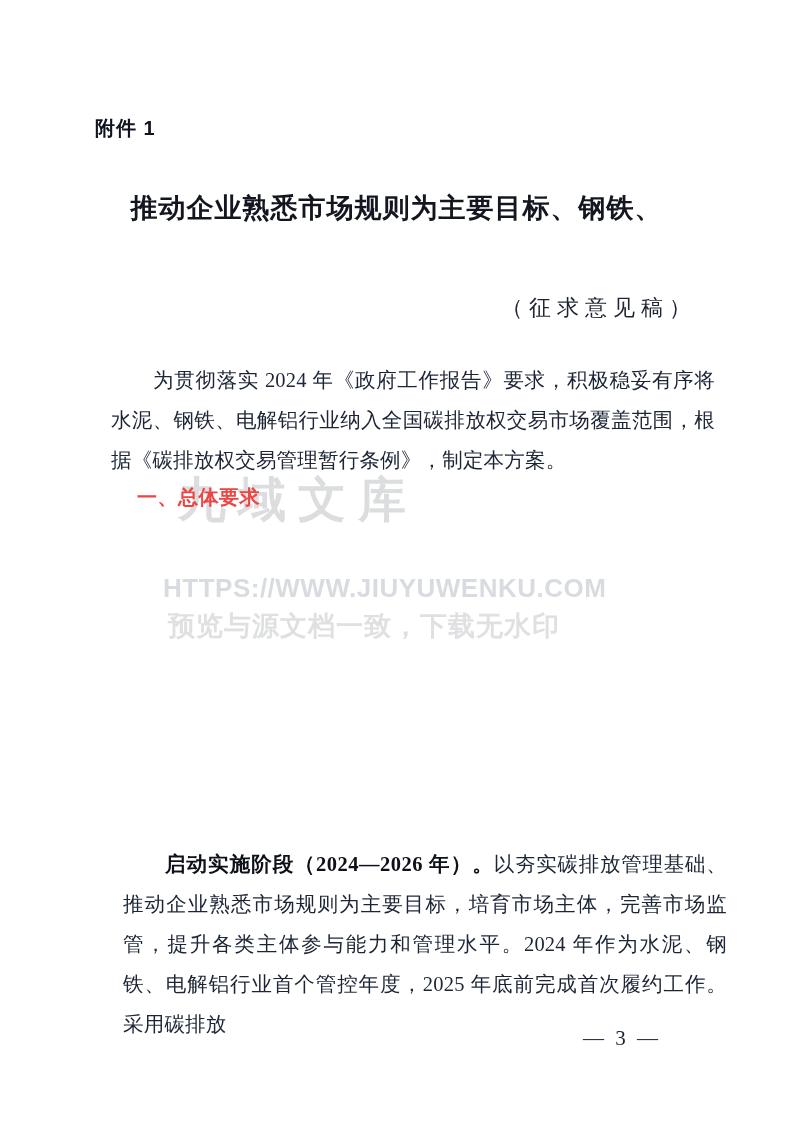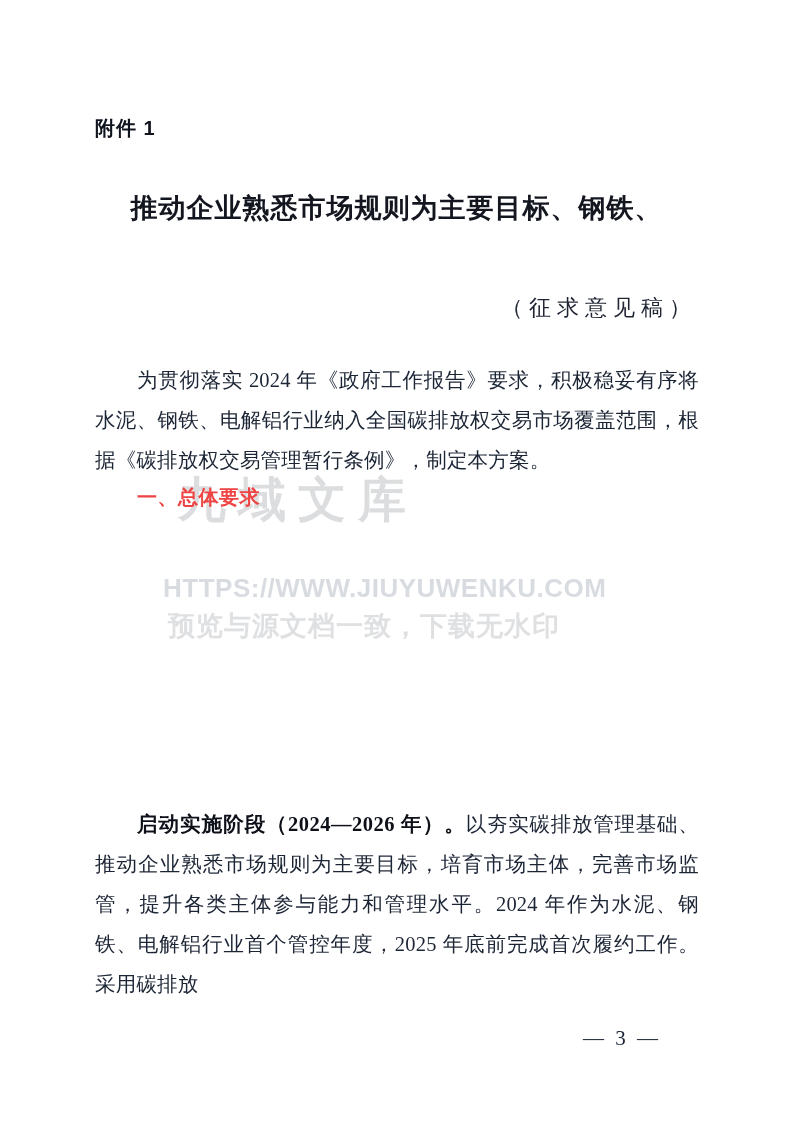--- a/index.html
+++ b/index.html
@@ -118,23 +118,23 @@
     font-family: "Liberation Serif", "DejaVu Serif", serif;
     font-size: 20.5px;
     line-height: 40px;
     color: #1c2535;
     text-align: justify;
     text-justify: inter-ideograph;
     letter-spacing: 0.2px;
   }
   .indent2 { text-indent: 42px; }
 
-  .p1 { top: 360px; }
+  .p1 { top: 360px; margin-left: 16px; }
   .p2 { top: 477px; }
-  .p3 { top: 804px; }
+  .p3 { top: 844px; margin-left: 28px; }
 
   .section-heading {
     font-family: "Liberation Sans", "DejaVu Sans", sans-serif;
     font-weight: 700;
     font-size: 20px;
     letter-spacing: 0.5px;
     color: #ef4444;
     display: block;
     text-indent: 42px;
     line-height: 40px;

